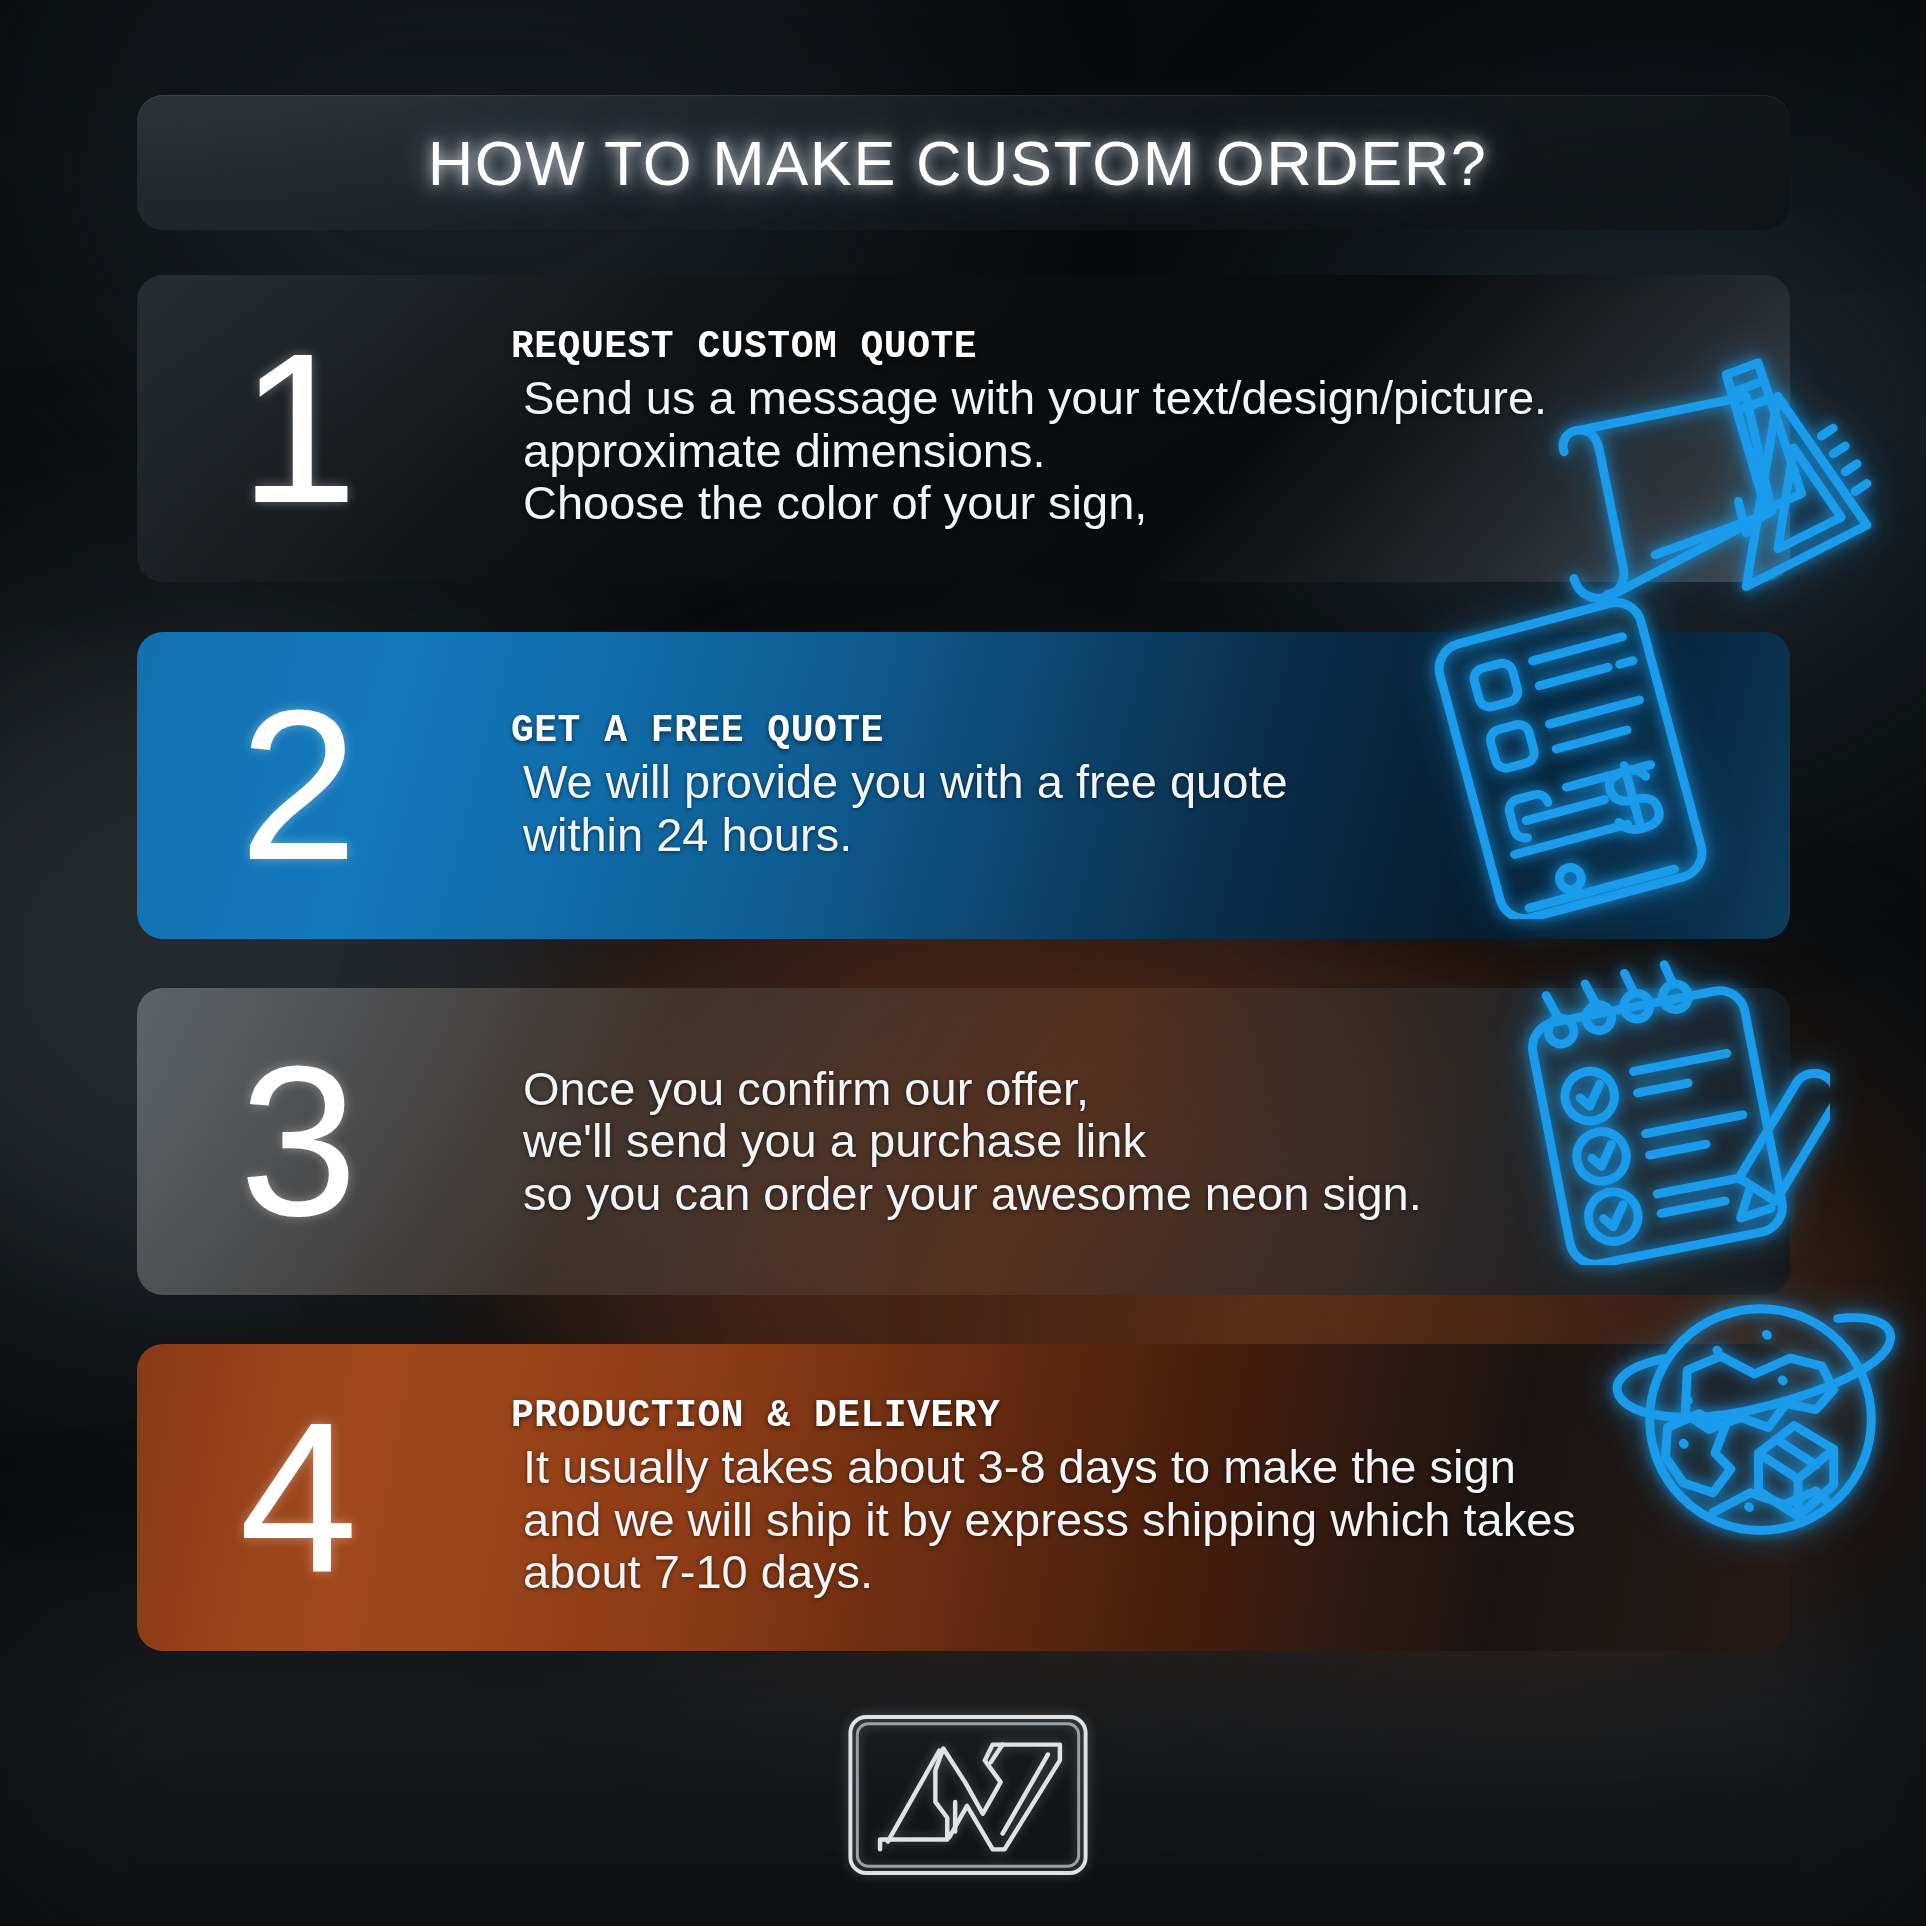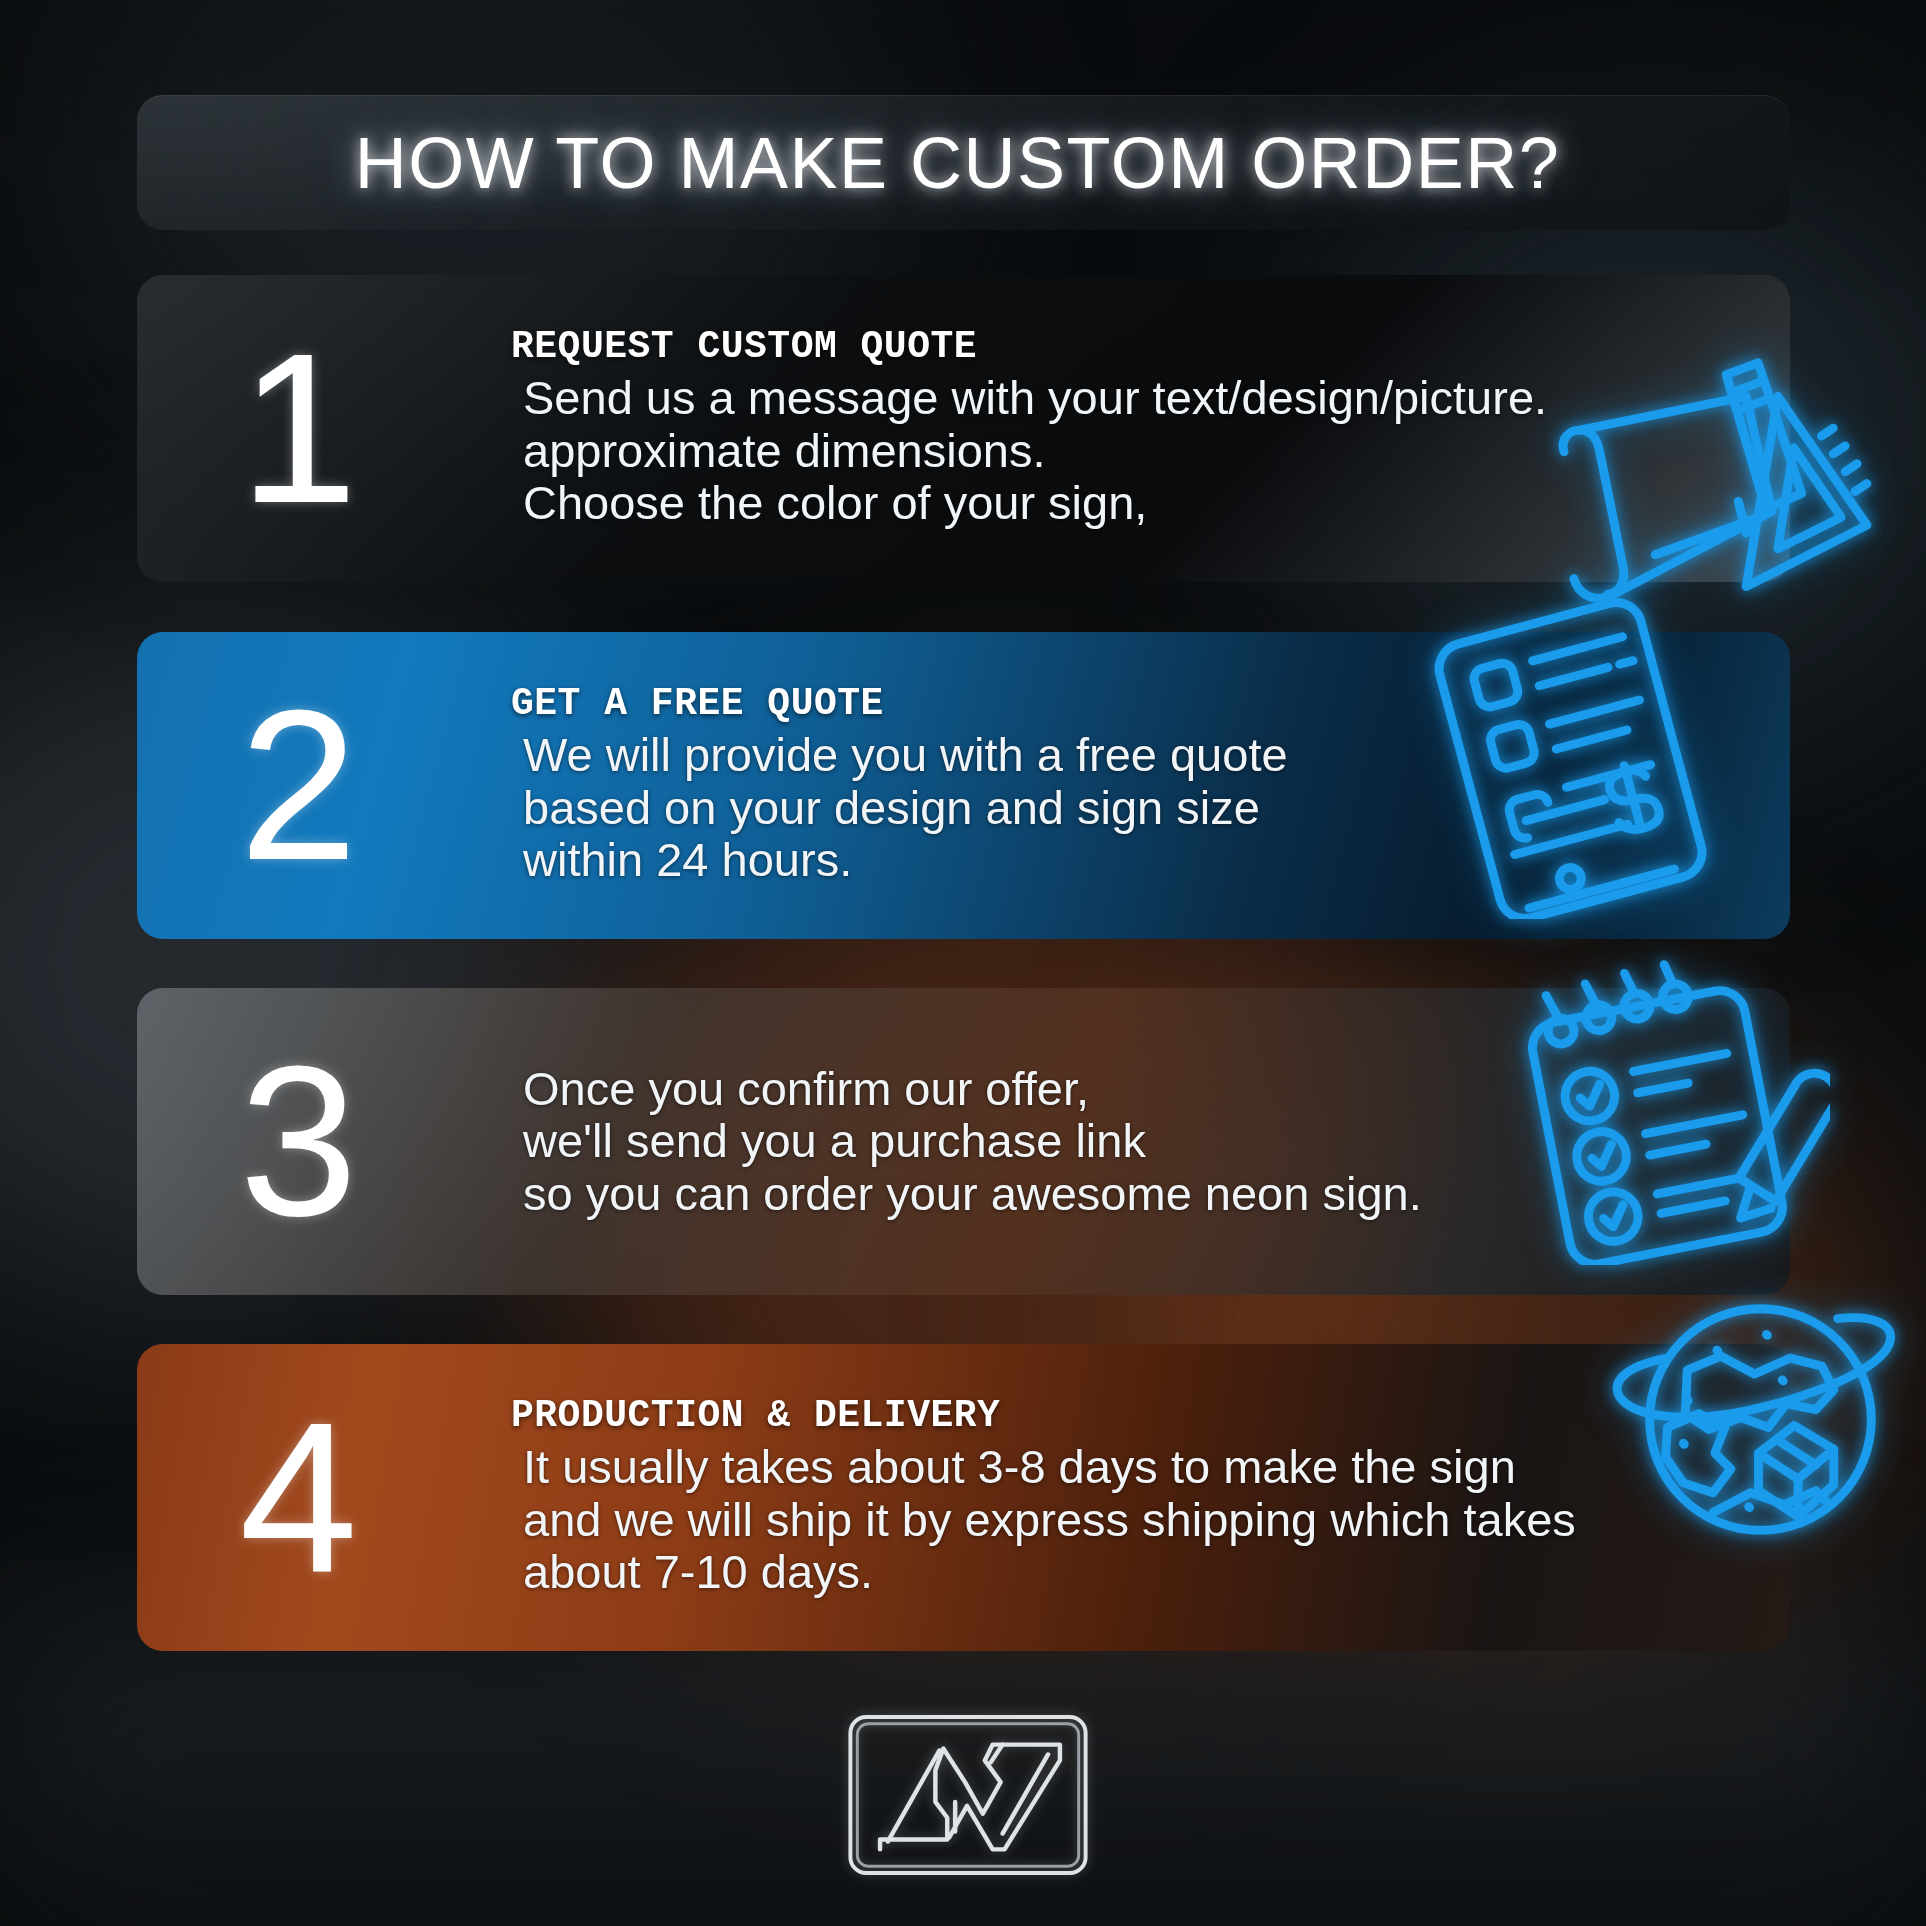--- a/index.html
+++ b/index.html
@@ -23,21 +23,21 @@
   #title-card{
     position:absolute;left:137px;top:95px;width:1653px;height:135px;
     border-radius:26px;
     background:linear-gradient(170deg, rgba(62,70,76,.62) 0%, rgba(30,35,39,.55) 48%, rgba(12,14,16,.58) 100%);
     box-shadow:inset 0 1px 0 rgba(255,255,255,.07);
   }
   #title-text{
     position:absolute;left:0;right:12px;top:50%;transform:translateY(-50%);
     text-align:center;
     color:#ffffff;
-    font-size:72px;
+    font-size:63px;
     font-weight:400;
     letter-spacing:1.5px;
     font-family:"Liberation Sans", sans-serif;
     text-shadow:0 0 14px rgba(255,255,255,.75),0 0 34px rgba(220,235,255,.45),0 0 59px rgba(180,210,255,.25);
     white-space:nowrap;
   }
 
   
   .step{
     position:absolute;left:137px;width:1653px;border-radius:26px;
@@ -120,21 +120,20 @@
     </div>
   </div>
 
   <div class="step s2">
     <div class="inner">
       <div class="num">2</div>
       <div class="txt">
         <div class="head">GET A FREE QUOTE</div>
         <div class="body">
           <span class="ln">We will provide you with a free quote</span>
-          <span class="ln">based on your design and sign size</span>
           <span class="ln">within 24 hours.</span>
         </div>
       </div>
     </div>
   </div>
 
   <div class="step s3">
     <div class="inner">
       <div class="num">3</div>
       <div class="txt">

